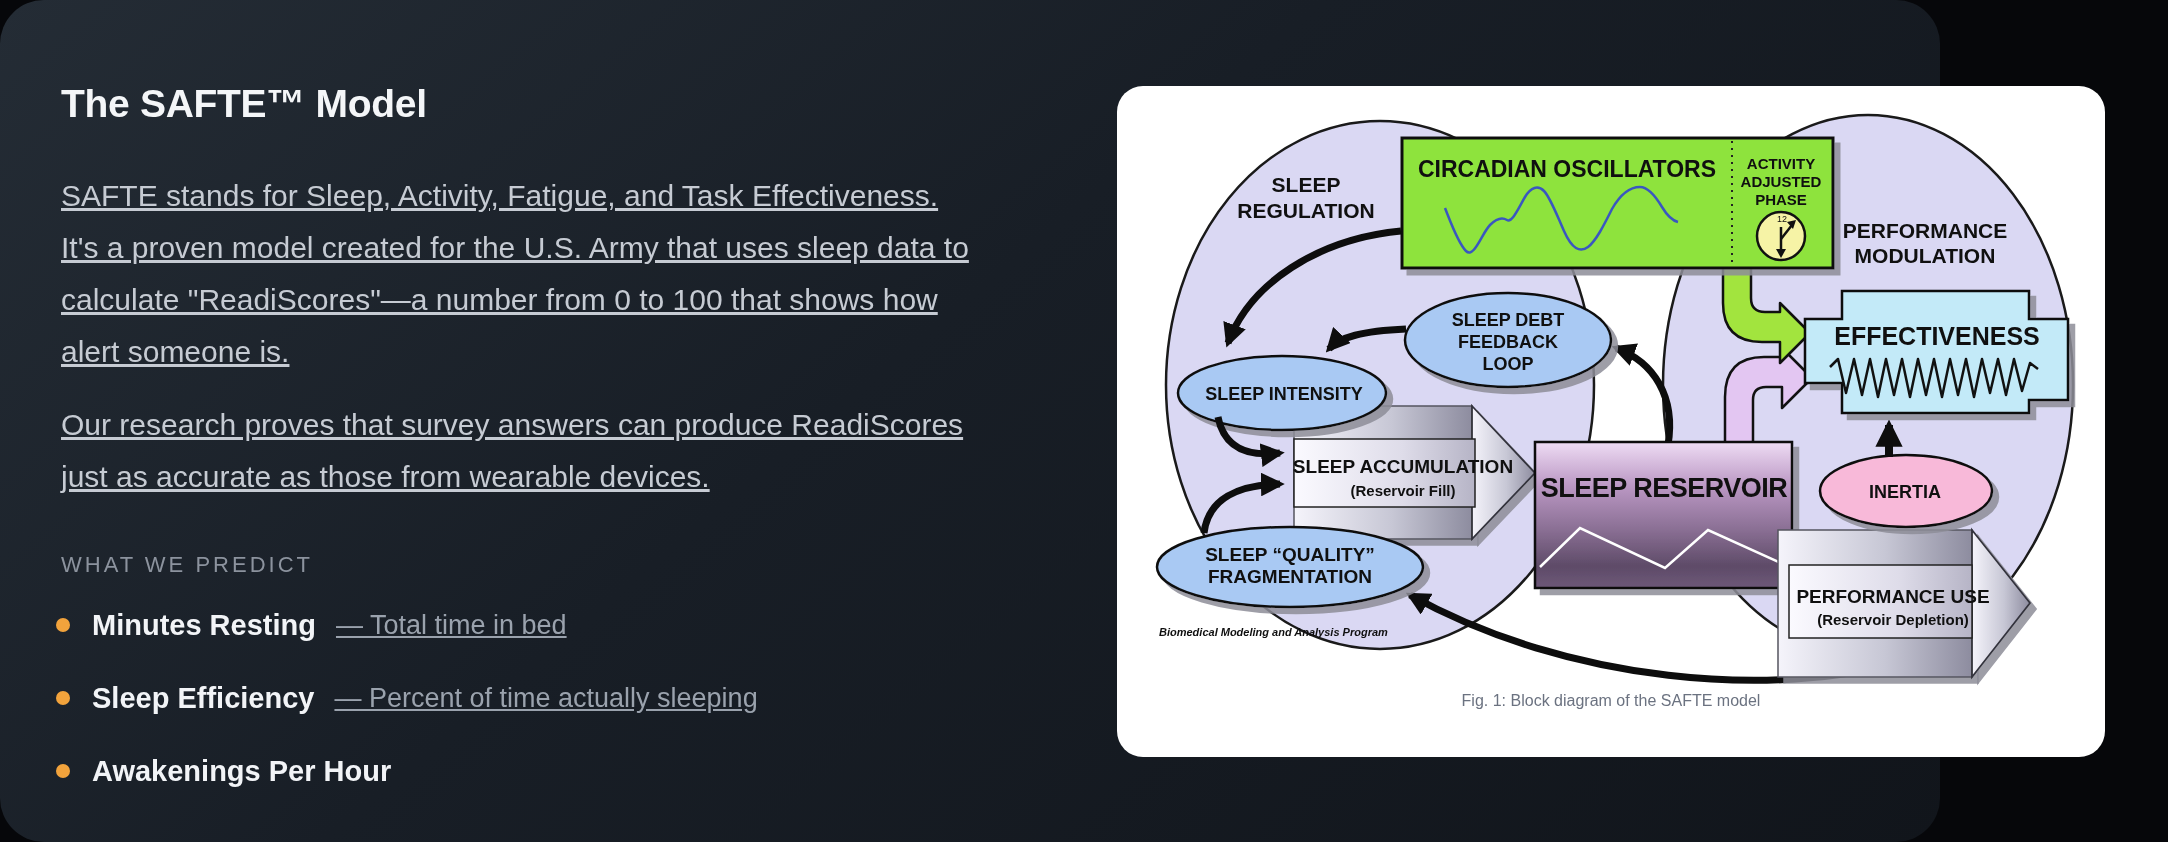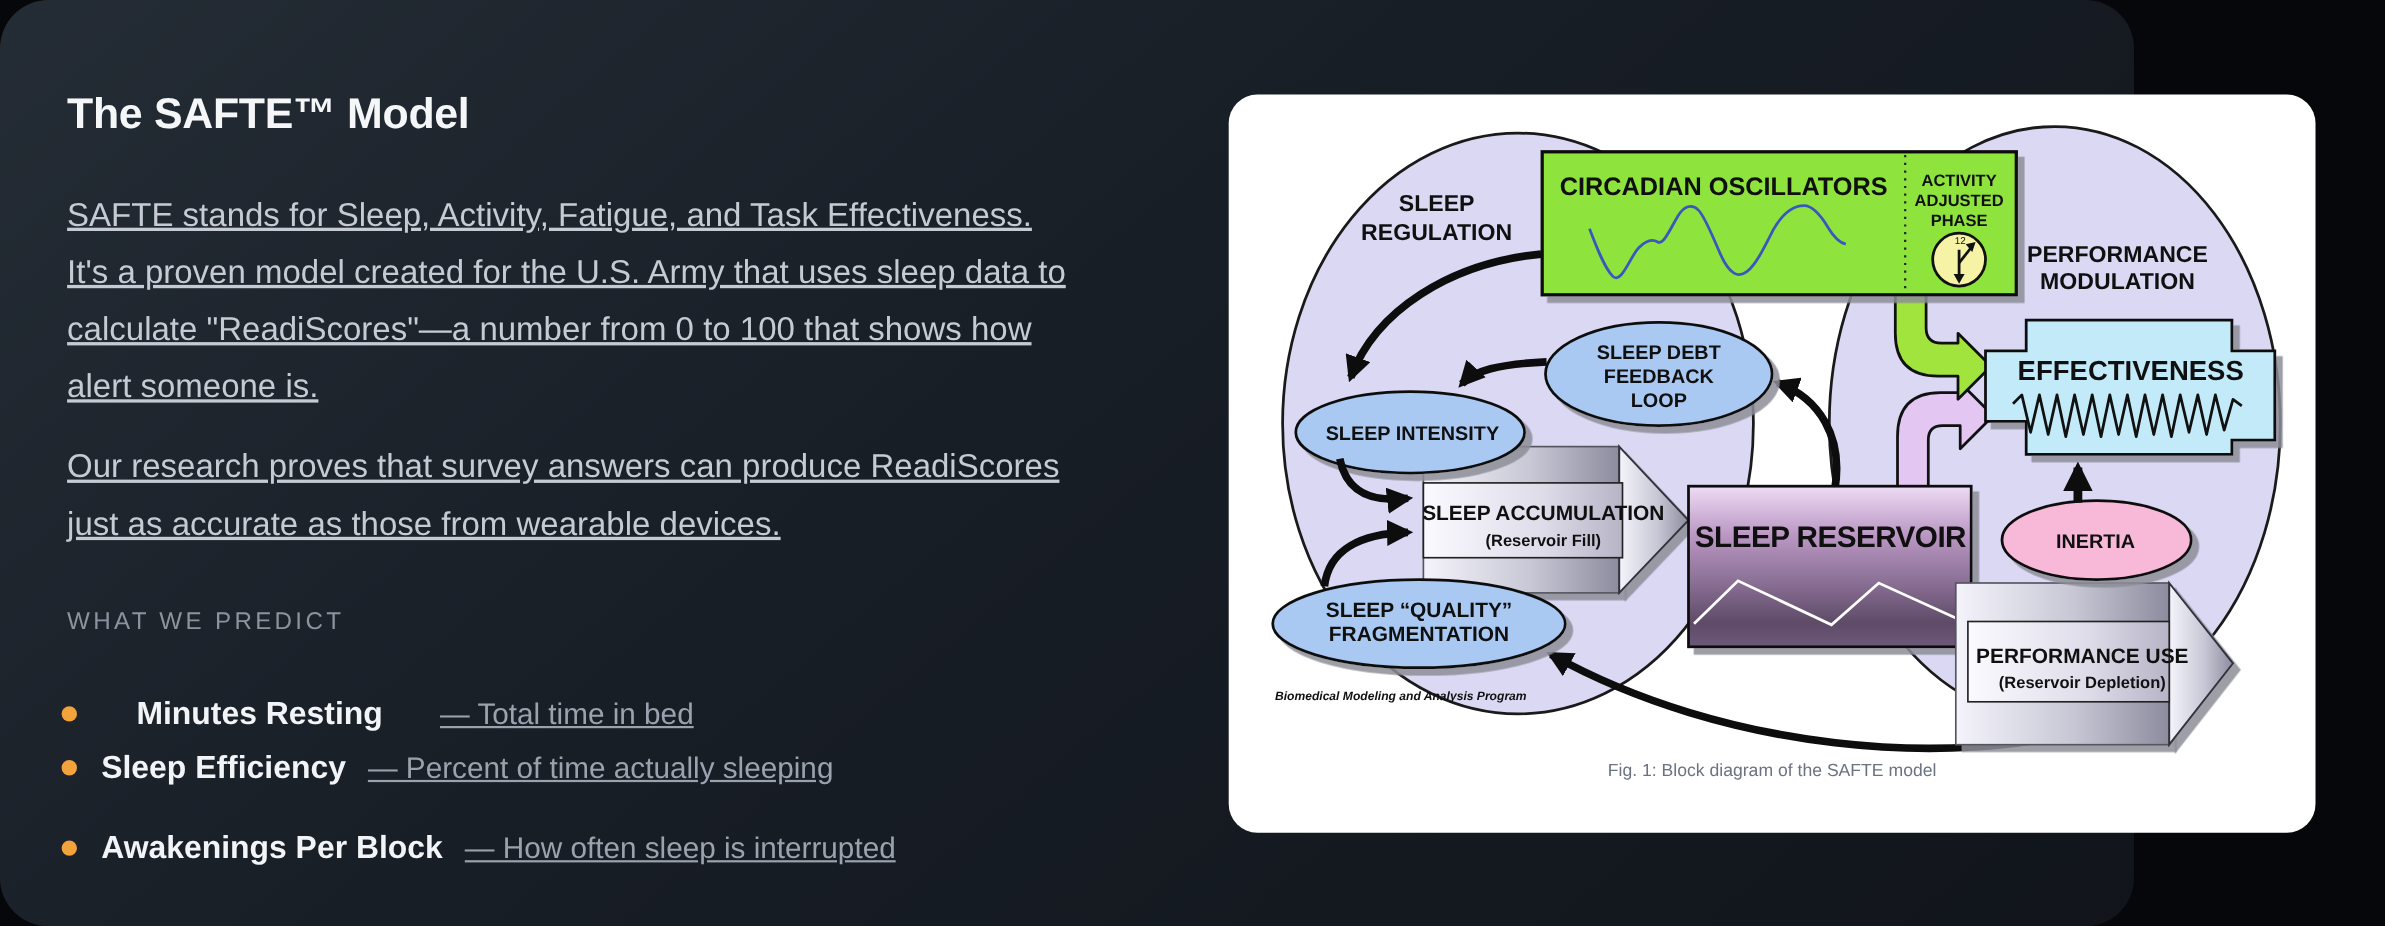--- a/index.html
+++ b/index.html
@@ -6,21 +6,21 @@
     font-family:"Liberation Sans","DejaVu Sans",sans-serif;}
   .panel{position:absolute;left:0;top:0;width:1940px;height:842px;border-radius:44px;
     background:linear-gradient(140deg,#242c35 0%,#181e26 45%,#11151b 100%);}
   
   .title{position:absolute;left:61px;top:56px;font-size:39px;font-weight:700;color:#f4f6f8;letter-spacing:-0.3px;}
   .para{position:absolute;left:61px;width:1010px;font-size:30px;line-height:52px;color:#c6cbd3;white-space:pre-line;text-decoration:underline;}
   .p1{top:140px;}
   .p2{top:369px;}
   .predict-label{position:absolute;left:61px;top:552px;font-size:22px;color:#8c939e;letter-spacing:3px;}
   .row{position:absolute;left:56px;height:42px;display:flex;align-items:center;}
-  .r1{top:628px;gap:32px;} .r2{top:677px;} .r3{top:750px;}
+  .r1{top:604px;} .r2{top:677px;} .r3{top:750px;}
   .dot{width:14px;height:14px;border-radius:50%;background:#f2a33c;flex:0 0 auto;}
   .term{margin-left:22px;font-size:29px;font-weight:700;color:#f2f4f7;}
   .desc{margin-left:20px;font-size:27px;color:#9aa2ad;text-decoration:underline;}
   
   .card{position:absolute;left:1117px;top:86px;width:988px;height:671px;background:#ffffff;border-radius:26px;}
   .diagram{position:absolute;left:31px;top:19px;}
   .caption{position:absolute;left:0;top:606px;width:100%;text-align:center;font-size:16px;color:#6b7280;}
   svg text{fill:#101010;}
 </style>
 </head>
@@ -42,22 +42,21 @@
     <span class="term">Minutes Resting</span>
     <span class="desc">— Total time in bed</span>
   </div>
   <div class="row r2">
     <span class="dot"></span>
     <span class="term">Sleep Efficiency</span>
     <span class="desc">— Percent of time actually sleeping</span>
   </div>
   <div class="row r3">
     <span class="dot"></span>
-    <span class="term">Awakenings Per Block</span>
-    <span class="desc">— How often sleep is interrupted</span>
+    <span class="term">Awakenings Per Hour</span>
   </div>
 
   <div class="card">
     <svg class="diagram" width="937" height="585" viewBox="0 0 937 585">
       <defs>
         <filter id="ds" x="-20%" y="-20%" width="150%" height="150%">
           <feDropShadow dx="6" dy="6" stdDeviation="0" flood-color="#8d8d98" flood-opacity="0.85"></feDropShadow>
         </filter>
         <linearGradient id="accGrad" x1="0" y1="0" x2="1" y2="0">
           <stop offset="0" stop-color="#f5f4fb"></stop>

